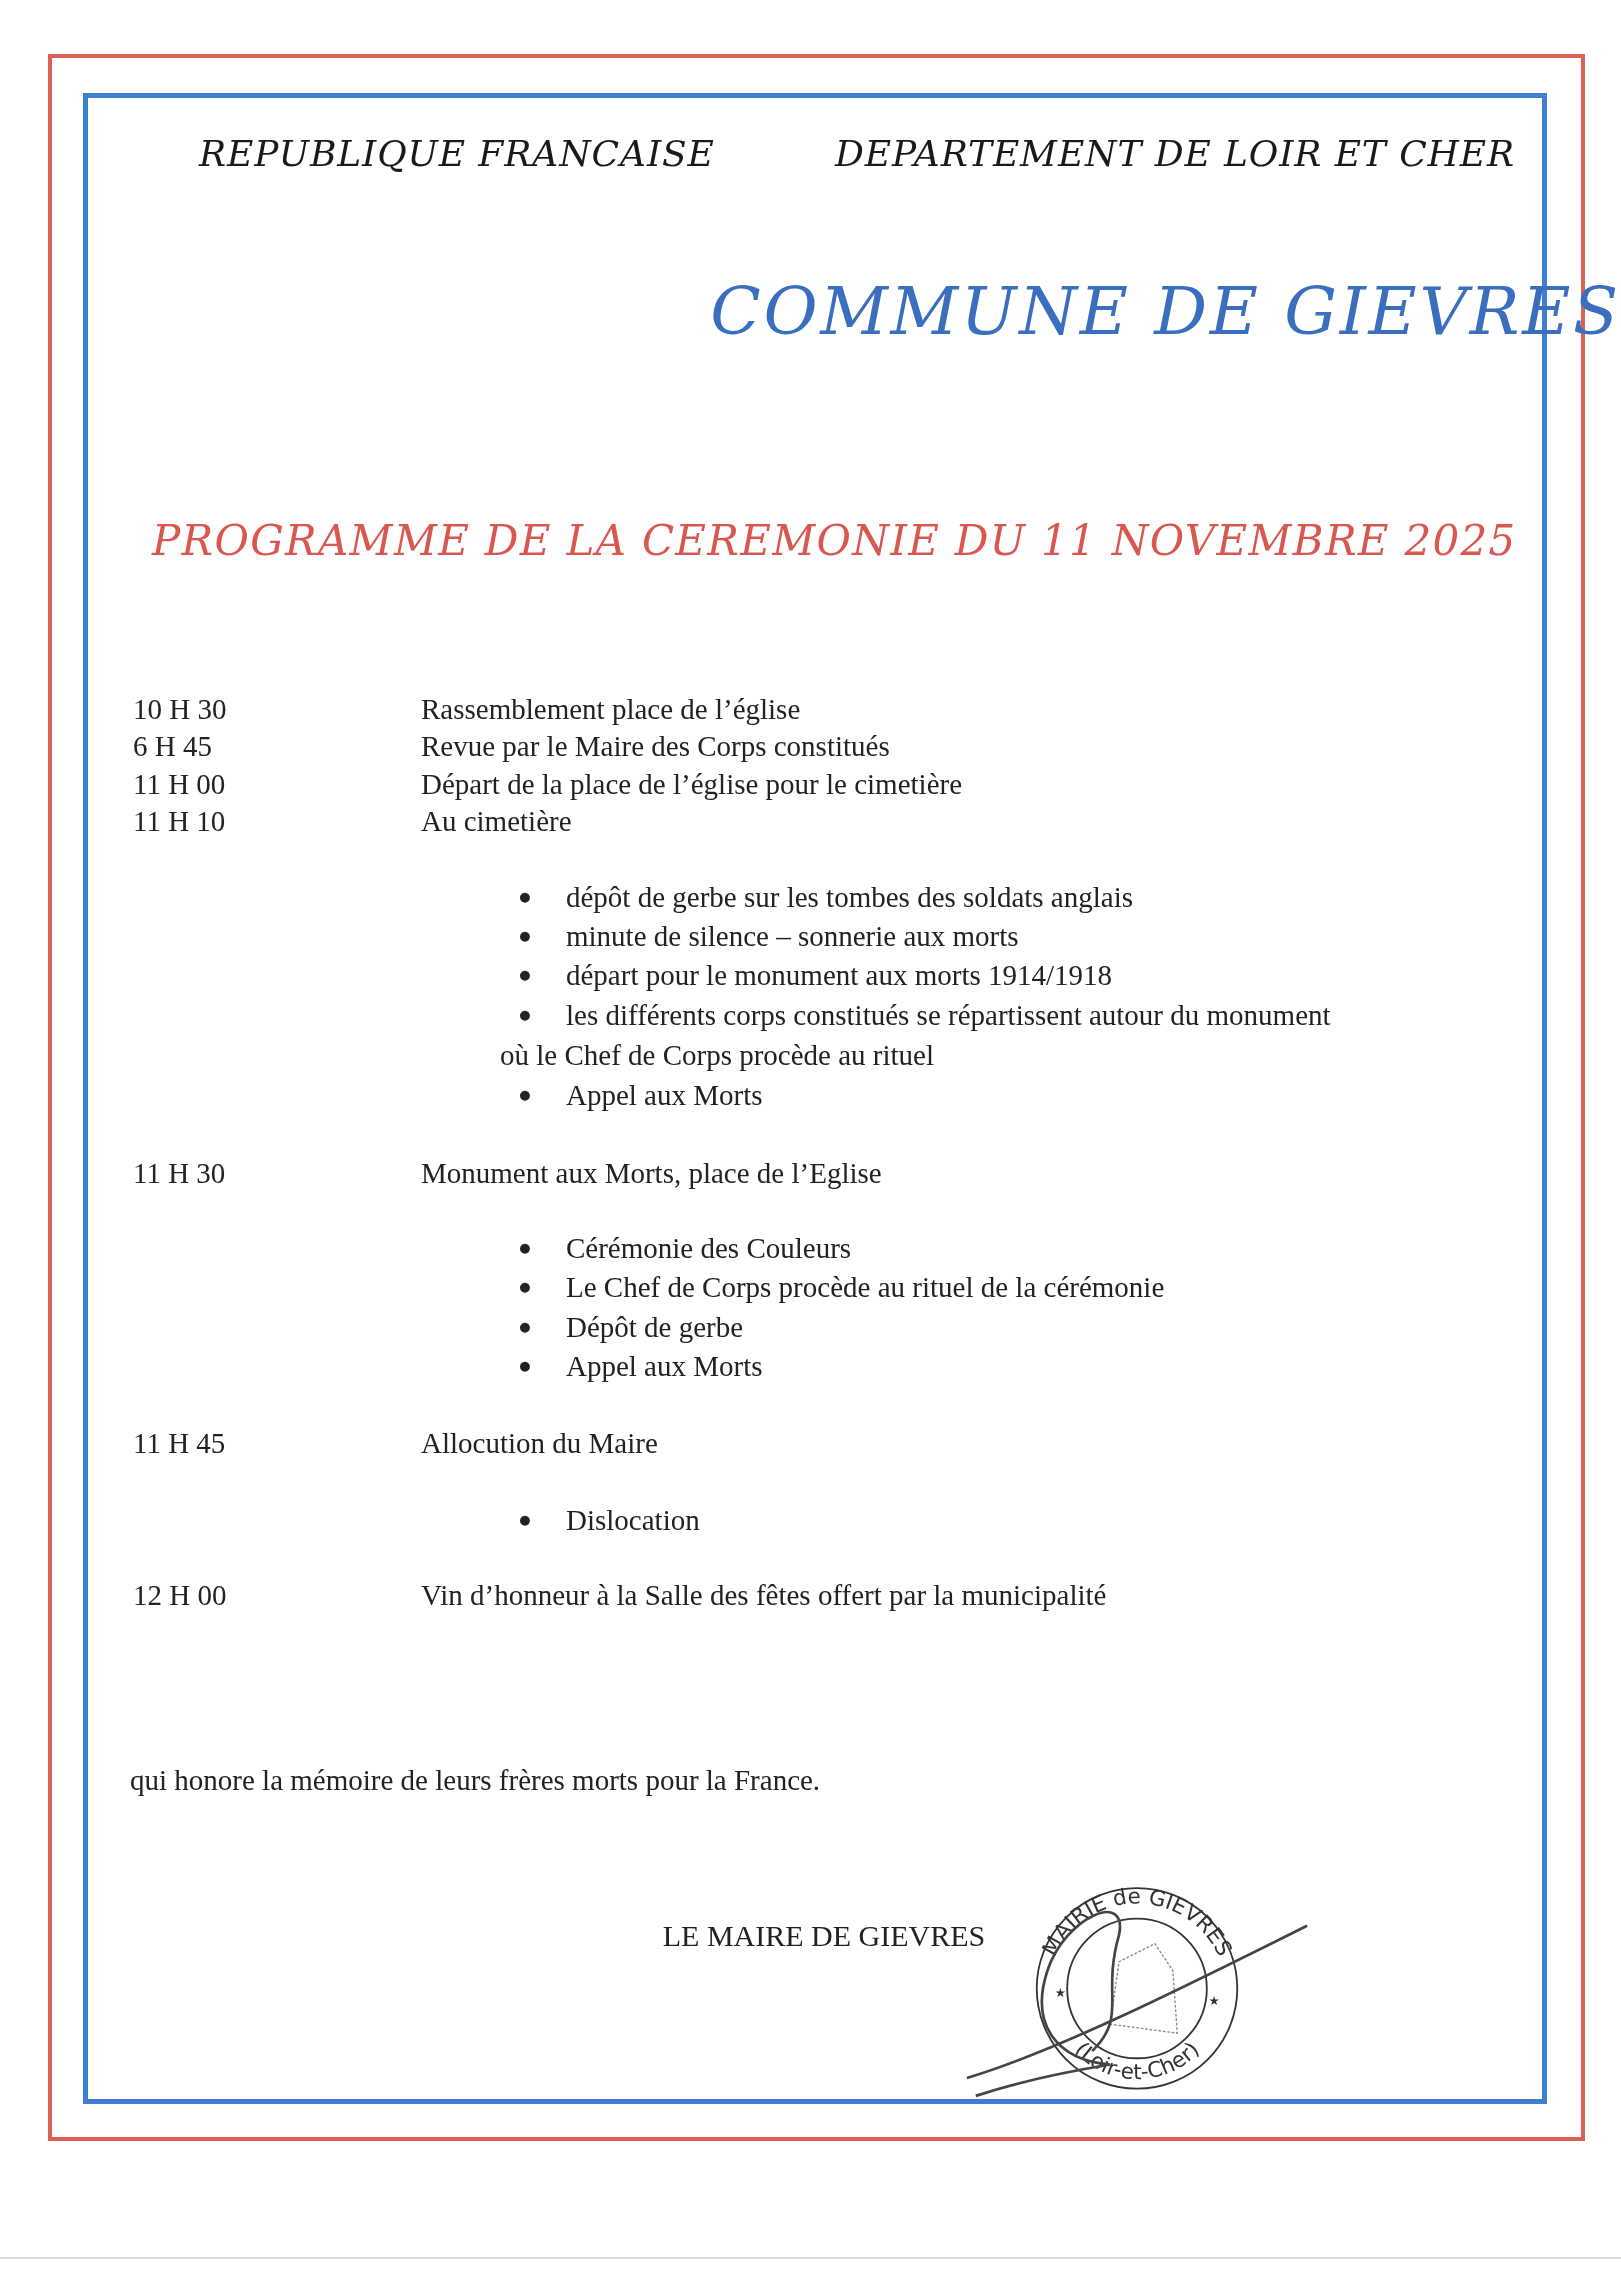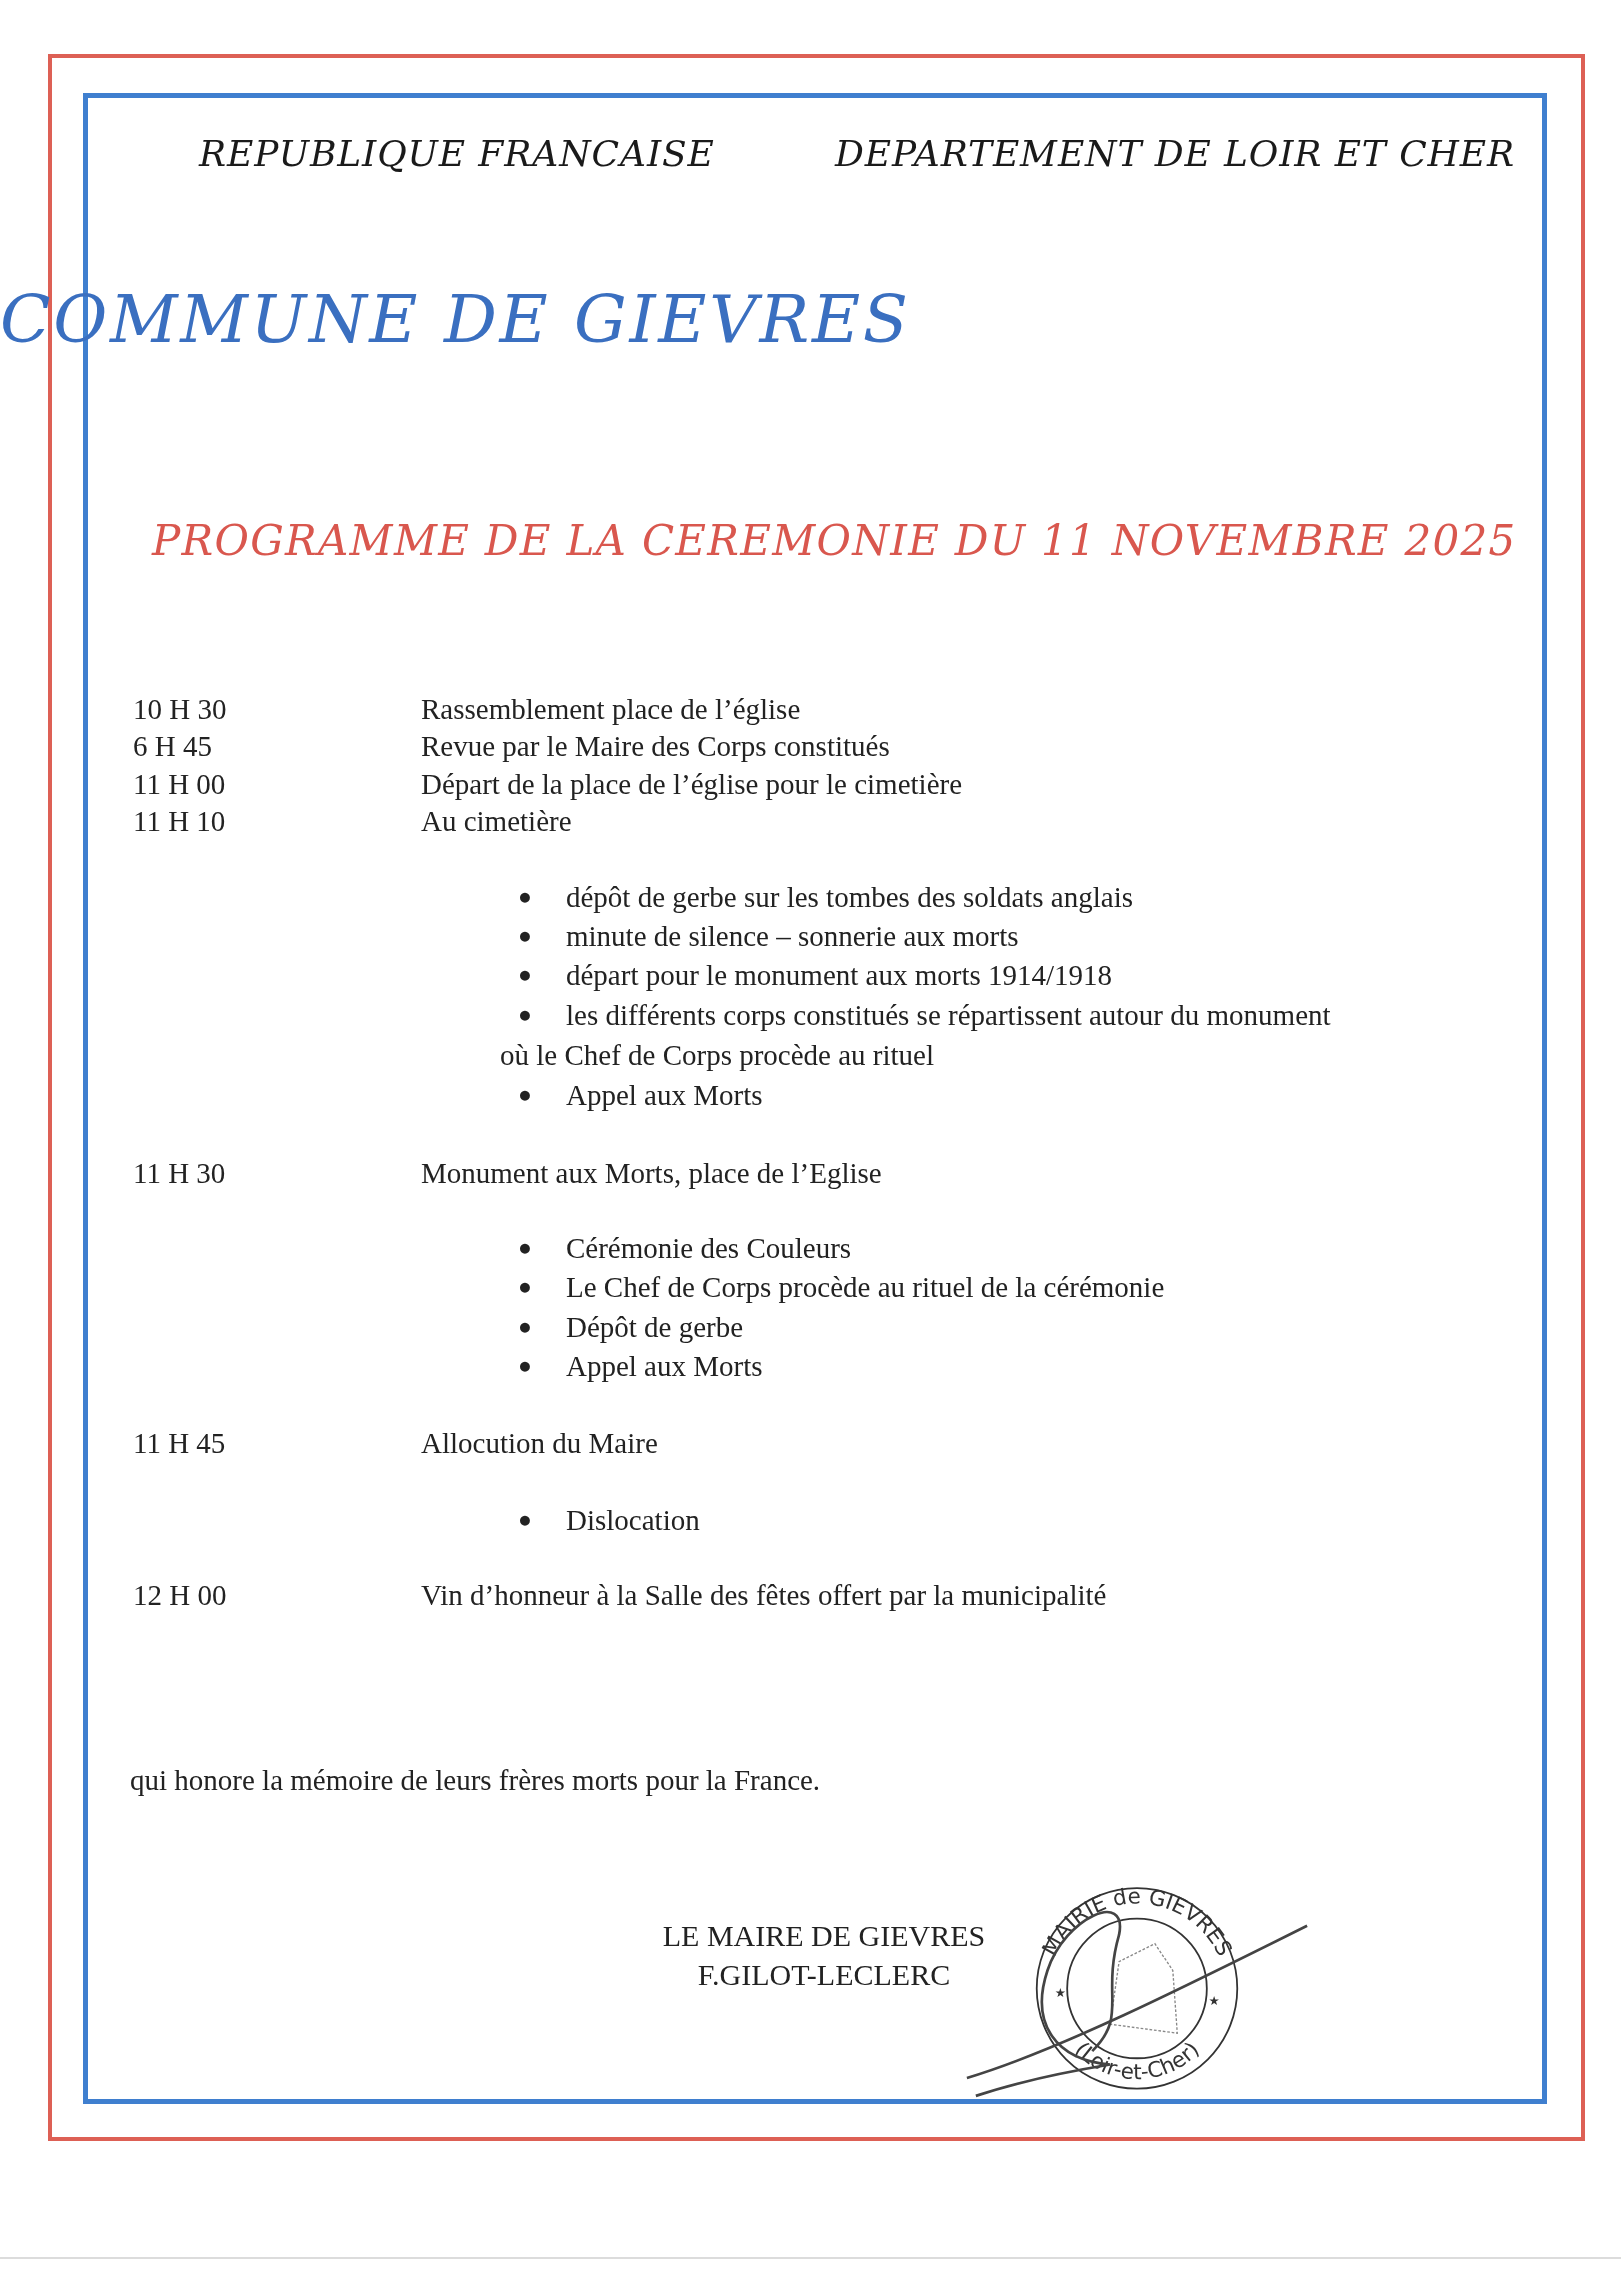--- a/index.html
+++ b/index.html
@@ -6,22 +6,22 @@
     body { width: 1621px; height: 2293px; position: relative; overflow: hidden;
            font-family: "Liberation Serif", serif; color: #222; }
     .frame-red { position: absolute; left: 48px; top: 54px; width: 1537px; height: 2087px;
                  border: 4.5px solid #dd6055; box-sizing: border-box; }
     .frame-blue { position: absolute; left: 83px; top: 93px; width: 1464px; height: 2011px;
                   border: 5.4px solid #3f7fcf; box-sizing: border-box; }
     .script { font-family: "DejaVu Serif", serif; font-style: italic; }
     .hdr { position: absolute; top: 133px; font-size: 36px; color: #1a1a1a; letter-spacing: 0.9px; }
     #hdr-left { left: 199px; }
     #hdr-right { left: 835px; }
-    .title { position: absolute; top: 273px; left: 0; width: 1621px; text-align: left;
-             font-size: 66px; color: #3a6fc0; letter-spacing: 2.7px; margin-top: 8px; }
+    .title { position: absolute; top: 273px; left: 0; width: 1621px; text-align: right;
+             font-size: 66px; color: #3a6fc0; letter-spacing: 2.7px; }
     .subtitle { position: absolute; top: 516px; left: 152px; font-size: 42px; color: #d9574e; letter-spacing: 1.3px; }
     .row { position: absolute; left: 0; font-size: 29px; line-height: 38px; color: #222; }
     .time { position: absolute; left: 133px; white-space: nowrap; }
     .desc { position: absolute; left: 421px; white-space: nowrap; }
     .bullet { position: absolute; white-space: nowrap; font-size: 29px; line-height: 38px; }
     .bullet .dot { position: absolute; left: 518px; font-size: 23px; }
     .bullet .txt { position: absolute; left: 566px; }
     .cont { position: absolute; left: 500px; font-size: 29px; white-space: nowrap; }
     .nota { position: absolute; left: 130px; top: 1760px; font-size: 29px; line-height: 41px; width: 1397px; }
     .sig { position: absolute; left: 627px; top: 1916px; width: 394px; text-align: center; font-size: 30px; line-height: 39px; }
@@ -115,21 +115,20 @@
     <span class="desc">Vin d’honneur à la Salle des fêtes offert par la municipalité</span>
   </div>
 </div>
 
 <div class="nota">
   <div>qui honore la mémoire de leurs frères morts pour la France.</div>
 </div>
 
 <div class="sig">
   <div>LE MAIRE DE GIEVRES</div>
-  <div>F.GILOT-LECLERC</div>
 </div>
 
 <svg class="stamp" width="376" height="260" viewBox="0 0 420 290">
   <defs>
     <path id="arcTop" d="M 110 165 A 100 100 0 0 1 310 165"></path>
     <path id="arcBot" d="M 118 190 A 95 95 0 0 0 302 190"></path>
   </defs>
   <circle cx="210" cy="160" r="112" fill="none" stroke="#333" stroke-width="2"></circle>
   <circle cx="210" cy="160" r="78" fill="none" stroke="#333" stroke-width="2"></circle>
   <text font-family="'DejaVu Sans', sans-serif" font-size="24" fill="#333">

